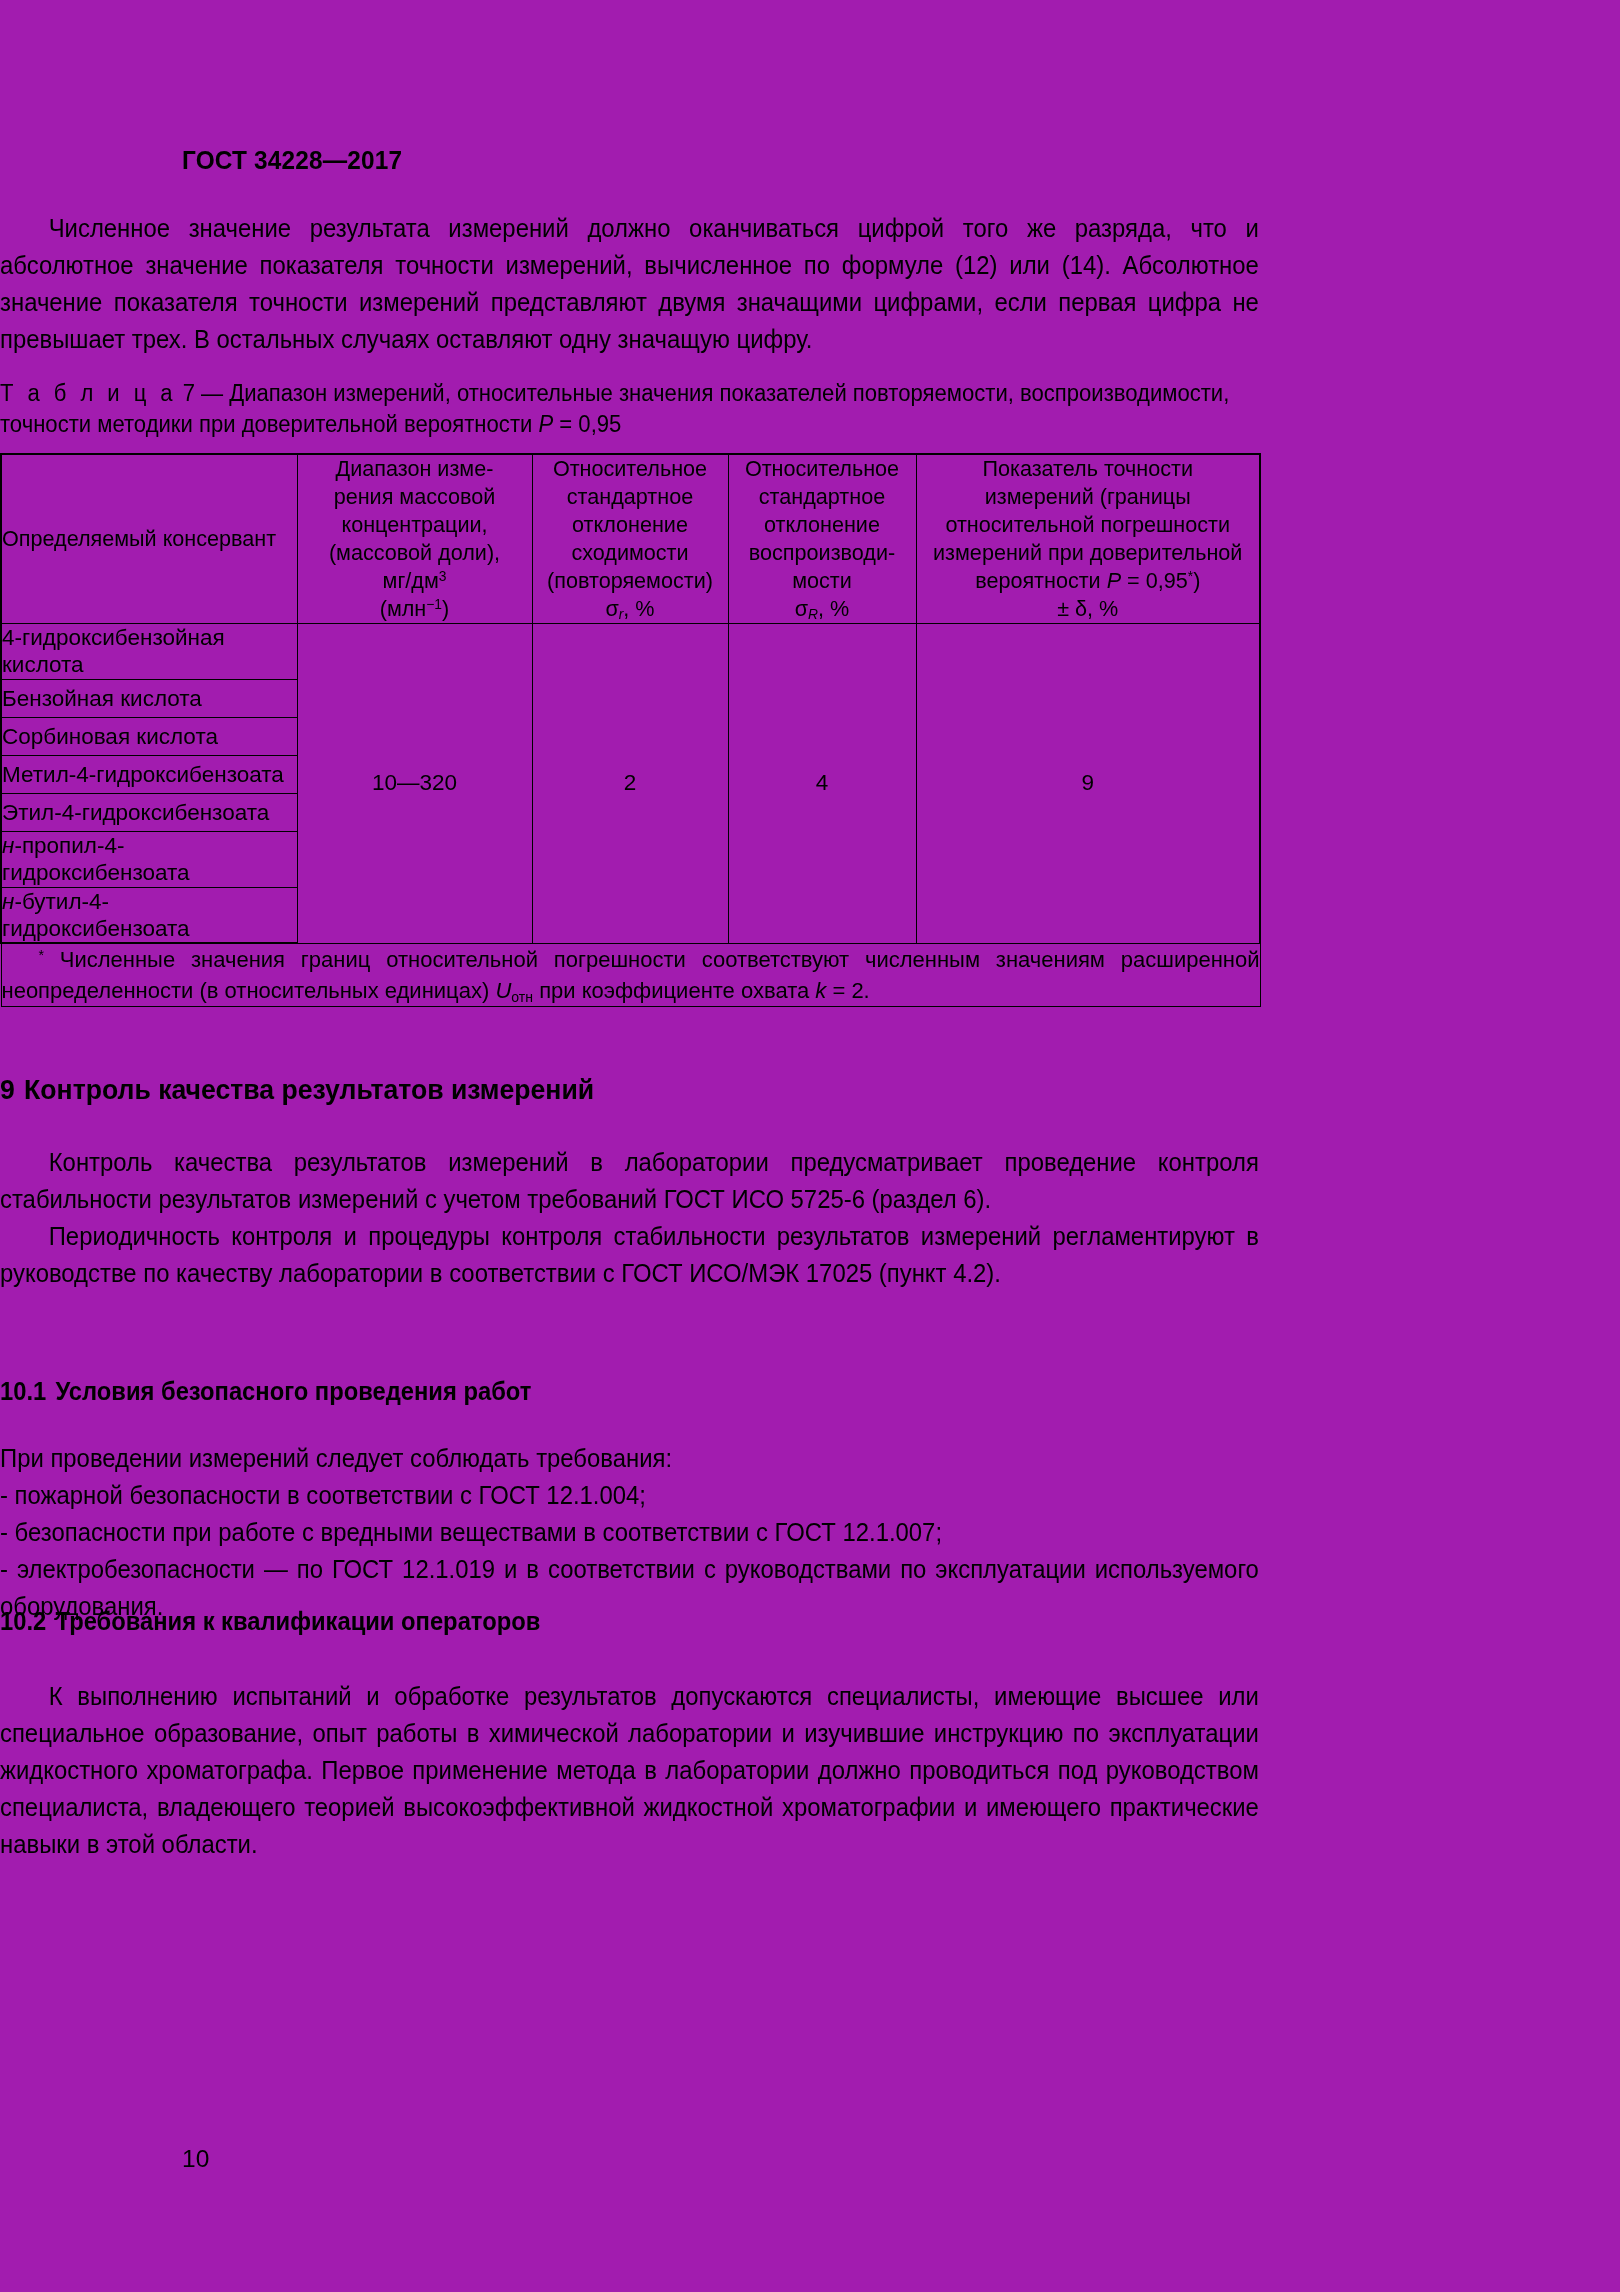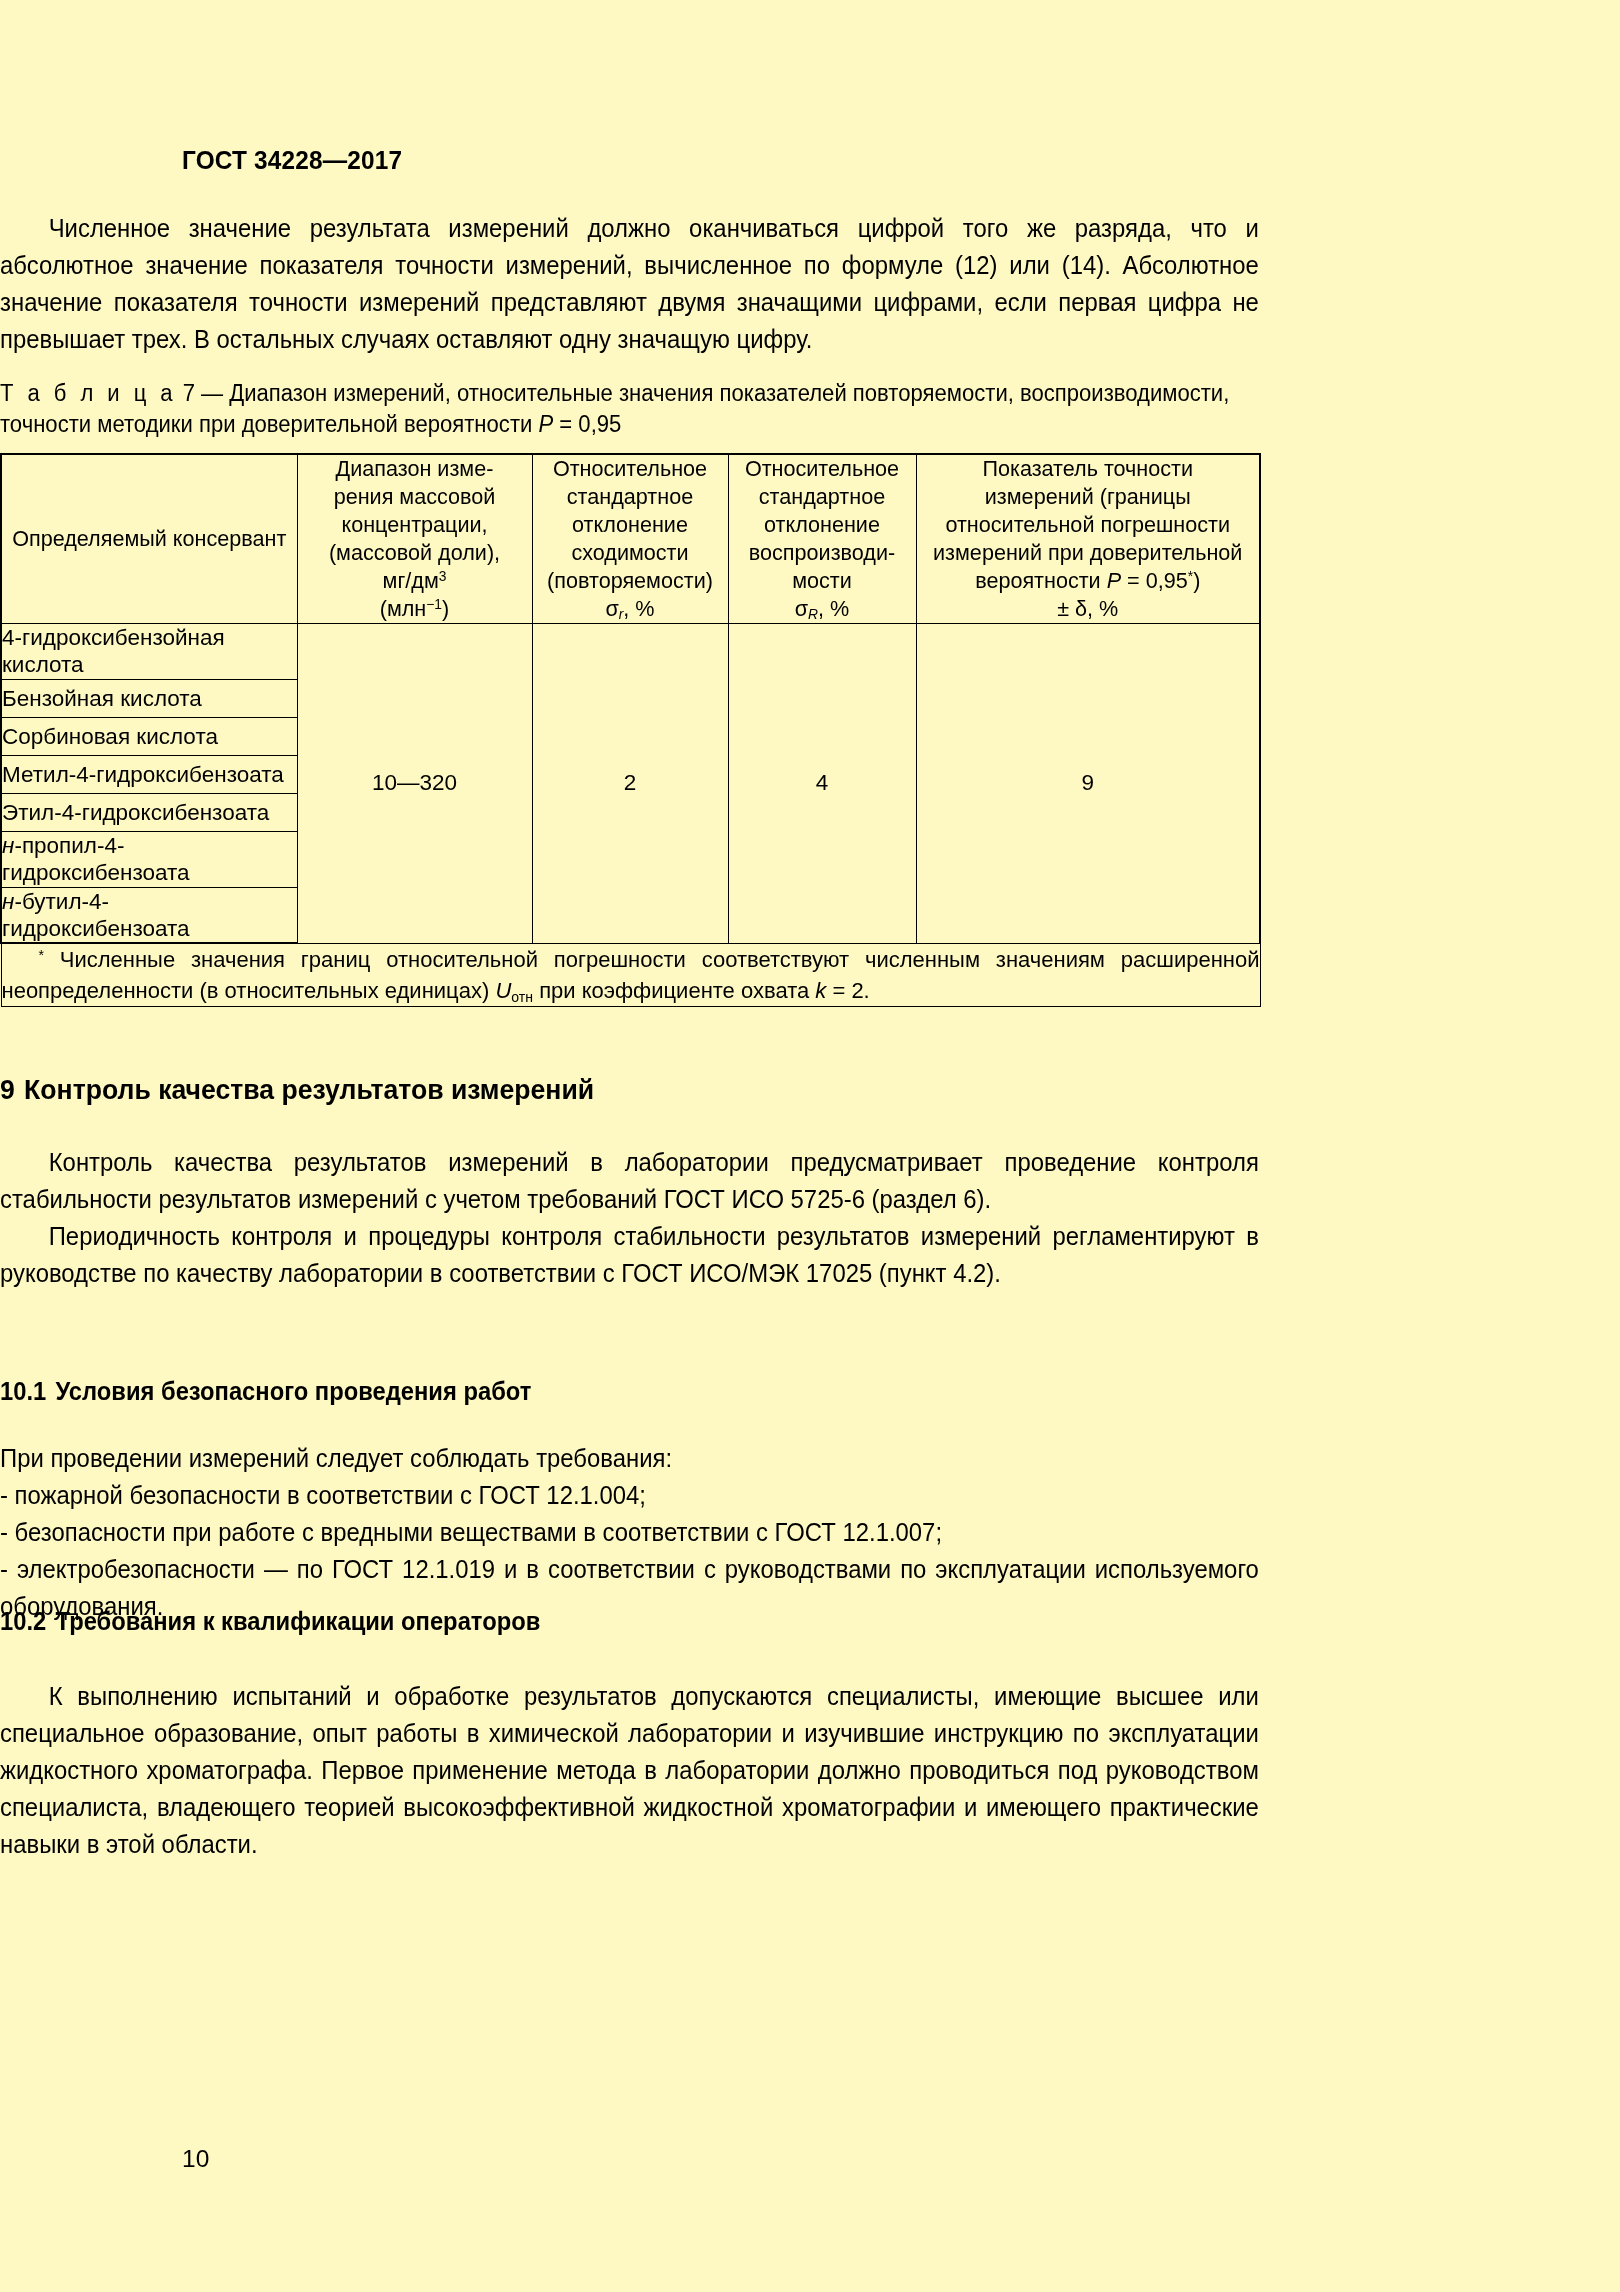--- a/index.html
+++ b/index.html
@@ -10,21 +10,21 @@
   }
   body {
     font-family: "Liberation Sans", sans-serif;
     color: #000000;
   }
   .page {
     position: relative;
     width: 1620px;
     height: 2293px;
     margin: 0 auto;
-    background: #fef9c3;
+    background: #a21caf;
     overflow: hidden;
     box-sizing: border-box;
   }
 
   
   .doc-header {
     position: absolute;
     left: 182px;
     top: 145px;
     font-family: "Liberation Sans Narrow", "Liberation Sans", sans-serif;
@@ -82,21 +82,21 @@
   table.gost thead th {
     border-top: 2.9px solid #000;
   }
   .th-pad {
     padding: 8.8px 7.8px 9.8px 7.8px;
     text-align: center;
     line-height: 28px;
     font-weight: normal;
   }
   .th-left {
-    text-align: center;
+    text-align: left;
   }
   .cell-name {
     padding: 9.8px 0 9.8px 13.7px;
     text-align: left;
     font-size: 22.5px;
     line-height: 27.4px;
     height: 37px;
   }
   .cell-val {
     text-align: center;

